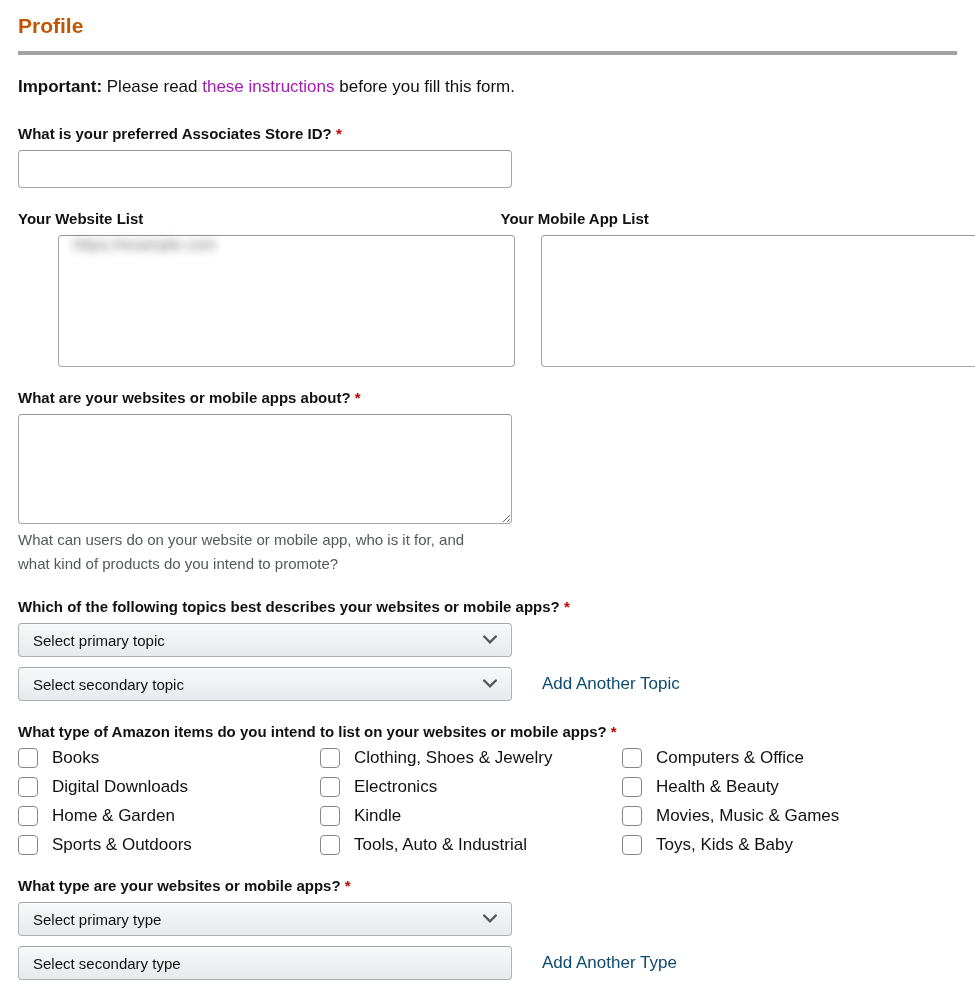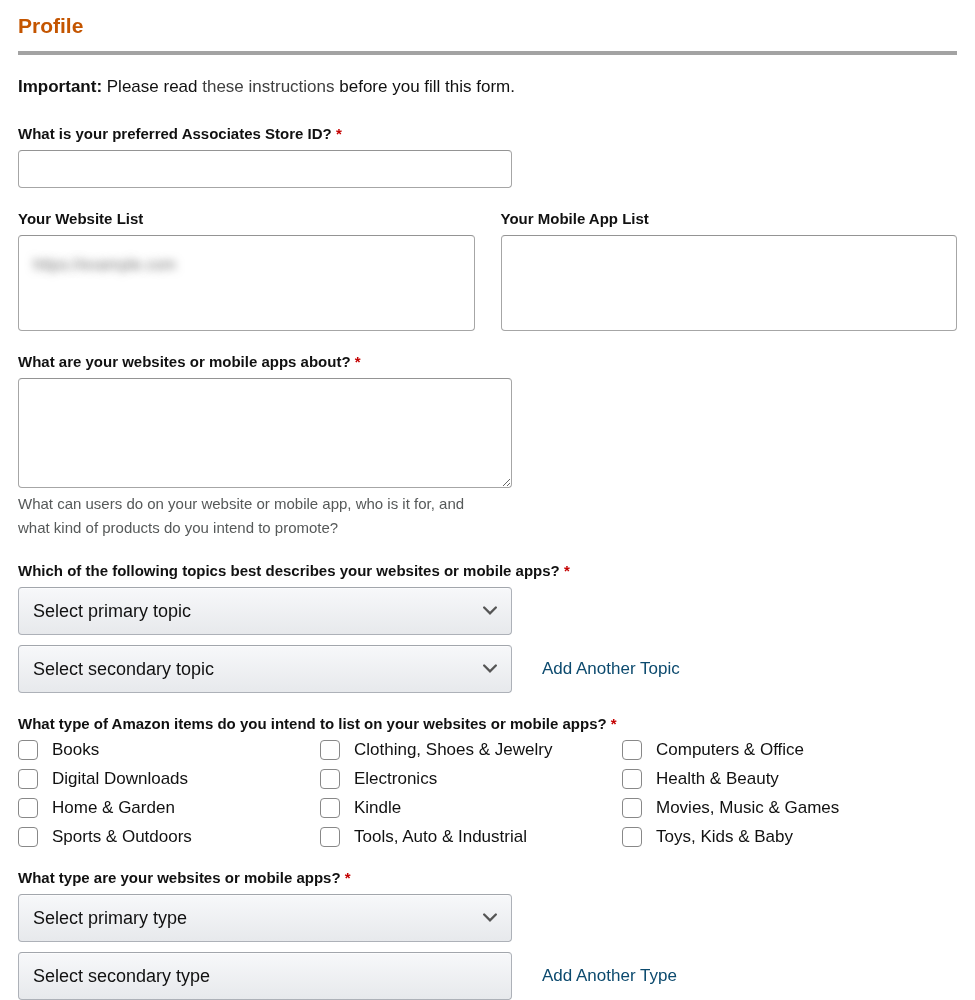--- a/index.html
+++ b/index.html
@@ -16,60 +16,61 @@
     border-bottom: 4px solid #a3a3a3;
     margin-bottom: 22px;
   }
   .profile-title {
     color: #c45500;
     font-size: 21px;
     font-weight: 700;
   }
   .important-line { margin-bottom: 28px; font-size: 17px; }
   .important-label { font-weight: 700; }
-  a.link { color: #404040; text-decoration: none; }
+  a.link { color: #a21caf; text-decoration: none; }
   .section-label {
     font-weight: 700;
     font-size: 15px;
     margin-bottom: 8px;
   }
   .req { color: #c40000; font-weight: 700; }
   .text-input {
     width: 494px; height: 38px;
     border: 1px solid #a6a6a6; border-top-color:#949494;
     border-radius: 4px; padding: 6px 10px; font-size: 15px;
   }
   .block { margin-bottom: 22px; }
   .two-col { display: flex; gap: 26px; justify-content: flex-end; }
   .col { flex: 1; }
   .list-box {
-    width: 100%; height: 96px;
+    width: 100%; height: 132px;
     border: 1px solid #a6a6a6; border-top-color:#949494;
-    border-radius: 4px; padding: 20px 14px; font-size: 15px;
+    border-radius: 4px; padding: 0 14px; font-size: 15px;
     background: #fff;
+    margin-left: 40px;
   }
   .blurred-text {
     color: transparent; text-shadow: 0 0 8px rgba(0,0,0,0.55);
     font-size: 16px; user-select: none;
   }
   .about-textarea {
     width: 494px; height: 110px;
     border: 1px solid #a6a6a6; border-top-color:#949494;
     border-radius: 4px; padding: 8px 10px; font-size: 15px; resize: both;
   }
   .help-text { color: #565959; font-size: 15px; margin-top: 0; line-height: 1.6; max-width: 460px; }
   .select-row { display: flex; align-items: center; gap: 30px; margin-bottom: 10px; }
   .aws-select {
     position: relative;
-    width: 494px; height: 48px;
+    width: 494px; height: 34px;
     background: linear-gradient(#f7f8fa,#e7e9ec);
     border: 1px solid #adb1b8; border-top-color:#a2a6ac;
     border-radius: 4px;
     padding: 0 40px 0 14px;
-    font-size: 18px; color: #111;
+    font-size: 15px; color: #111;
     display: flex; align-items: center;
     cursor: pointer;
     box-shadow: 0 1px 0 rgba(255,255,255,.6) inset;
   }
   .aws-select .chevron {
     position: absolute; right: 14px; top: 50%; transform: translateY(-50%);
     width: 14px; height: 14px;
     display: flex; align-items: center; justify-content: center;
   }
   .chevron svg { width: 14px; height: 10px; }

